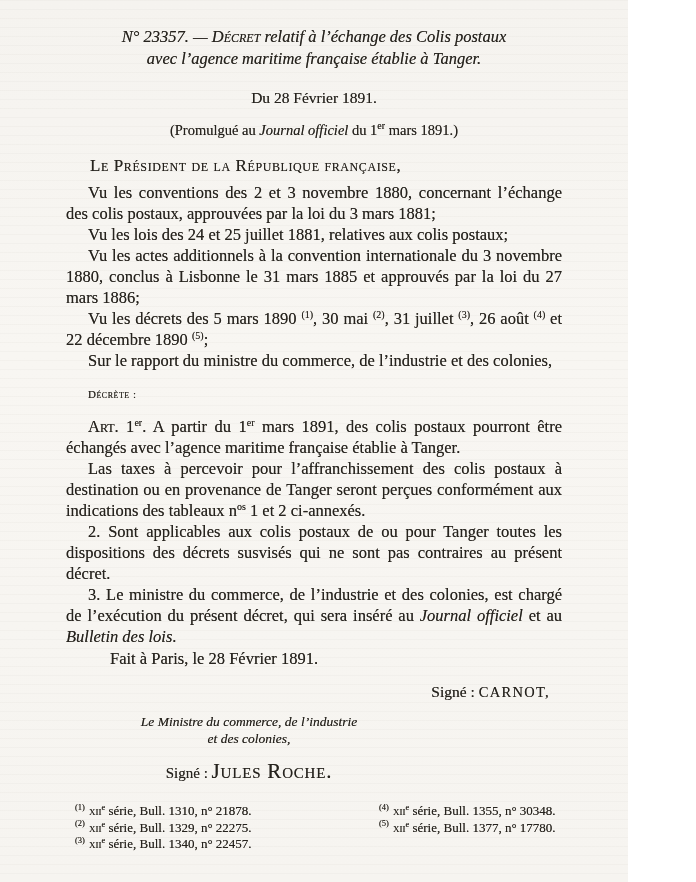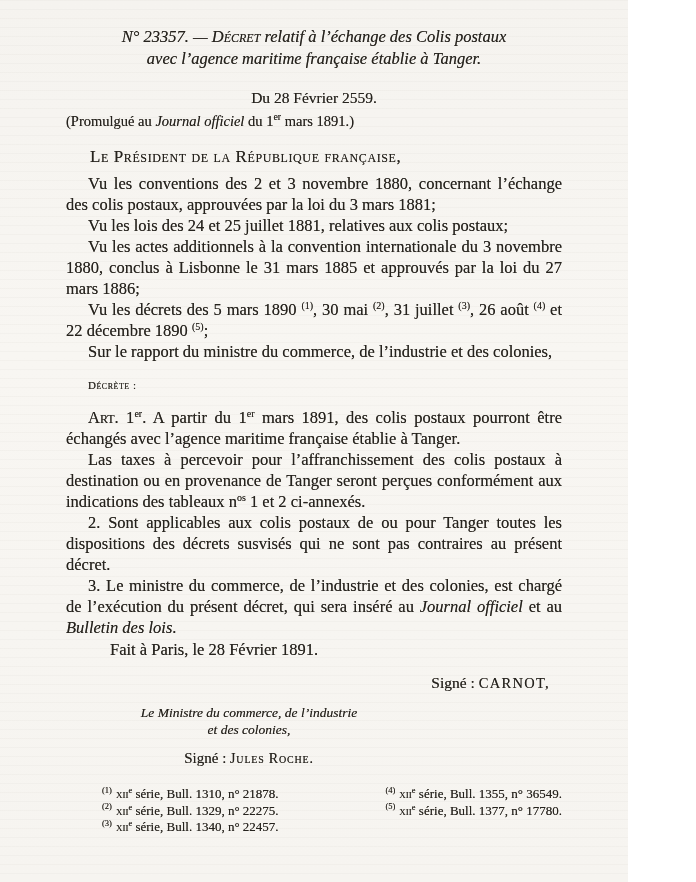--- a/index.html
+++ b/index.html
@@ -29,23 +29,23 @@
     font-size: 16.5px;
     line-height: 22px;
     margin: 0;
   }
   .date-line {
     text-align: center;
     font-size: 15.5px;
     margin-top: 19px;
   }
   .promulgation {
-    text-align: left;
+    text-align: center;
     font-size: 14.5px;
-    margin-top: 6px;
+    margin-top: 15px;
   }
   .promulgation .it { font-style: italic; }
   
   .salutation {
     margin-top: 17px;
     padding-left: 24px;
     font-variant: small-caps;
     font-size: 17px;
     letter-spacing: 0.6px;
   }
@@ -98,45 +98,45 @@
   .minister-title {
     font-style: italic;
     font-size: 13.5px;
     line-height: 17px;
     margin: 12px;
   }
   .minister-signed {
     margin-top: 11px;
     font-size: 15px;
   }
-  .minister-signed .sc { letter-spacing: 0.8px; font-size: 14px; }
+  .minister-signed .sc { letter-spacing: 0.8px; font-size: 21px; }
   
   .footnotes {
     display: flex;
     margin-top: 19px;
     font-size: 13px;
     line-height: 16.5px;
   }
-  .fn-col-left { margin-left: 36px; width: 300px; }
+  .fn-col-left { margin-left: 9px; width: 300px; }
   .fn-col-right { margin-left: 4px; }
   .fn-row { white-space: nowrap; }
   .fn-marker { font-size: 8.5px; margin-right: 4px; }
   .fn-row .sup { font-size: 8.5px; }
 </style>
 </head>
 <body>
 
 <div class="page">
   <div class="doc">
 
     <p class="title"><span>N° 23357. — </span><span class="sc">Décret</span><span> relatif à l’échange des Colis postaux</span><br>
       <span>avec l’agence maritime française établie à Tanger.</span>
     </p>
 
-    <div class="date-line">Du 28 Février 2559.</div>
+    <div class="date-line">Du 28 Février 1891.</div>
 
     <div class="promulgation"><span>(Promulgué au </span><span class="it">Journal officiel</span><span> du 1</span><span class="sup">er</span><span> mars 1891.)</span></div>
 
     <div class="salutation">Le Président de la République française,</div>
 
     <div class="bodytext">
       <p class="para">Vu les conventions des 2 et 3 novembre 1880, concernant l’échange des colis postaux, approuvées par la loi du 3 mars 1881;</p>
       <p class="para">Vu les lois des 24 et 25 juillet 1881, relatives aux colis postaux;</p>
       <p class="para">Vu les actes additionnels à la convention internationale du 3 novembre 1880, conclus à Lisbonne le 31 mars 1885 et approuvés par la loi du 27 mars 1886;</p>
       <p class="para"><span>Vu les décrets des 5 mars 1890 </span><span class="sup">(1)</span><span>, 30 mai </span><span class="sup">(2)</span><span>, 31 juillet </span><span class="sup">(3)</span><span>, 26 août </span><span class="sup">(4)</span><span> et 22 décembre 1890 </span><span class="sup">(5)</span><span>;</span></p>
@@ -160,19 +160,19 @@
       <div class="minister-signed"><span>Signé : </span><span class="sc">Jules Roche.</span></div>
     </div>
 
     <div class="footnotes">
       <div class="fn-col-left">
         <div class="fn-row"><span class="sup fn-marker">(1)</span><span class="sc">xii</span><span class="sup">e</span><span> série, Bull. 1310, n° 21878.</span></div>
         <div class="fn-row"><span class="sup fn-marker">(2)</span><span class="sc">xii</span><span class="sup">e</span><span> série, Bull. 1329, n° 22275.</span></div>
         <div class="fn-row"><span class="sup fn-marker">(3)</span><span class="sc">xii</span><span class="sup">e</span><span> série, Bull. 1340, n° 22457.</span></div>
       </div>
       <div class="fn-col-right">
-        <div class="fn-row"><span class="sup fn-marker">(4)</span><span class="sc">xii</span><span class="sup">e</span><span> série, Bull. 1355, n° 36549.</span></div>
+        <div class="fn-row"><span class="sup fn-marker">(4)</span><span class="sc">xii</span><span class="sup">e</span><span> série, Bull. 1355, n° 30348.</span></div>
         <div class="fn-row"><span class="sup fn-marker">(5)</span><span class="sc">xii</span><span class="sup">e</span><span> série, Bull. 1377, n° 17780.</span></div>
       </div>
     </div>
 
   </div>
 </div>
 
 </body></html>

